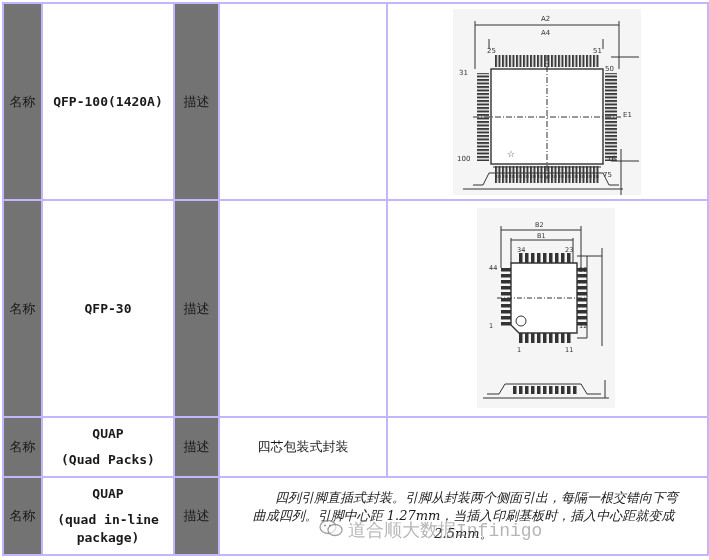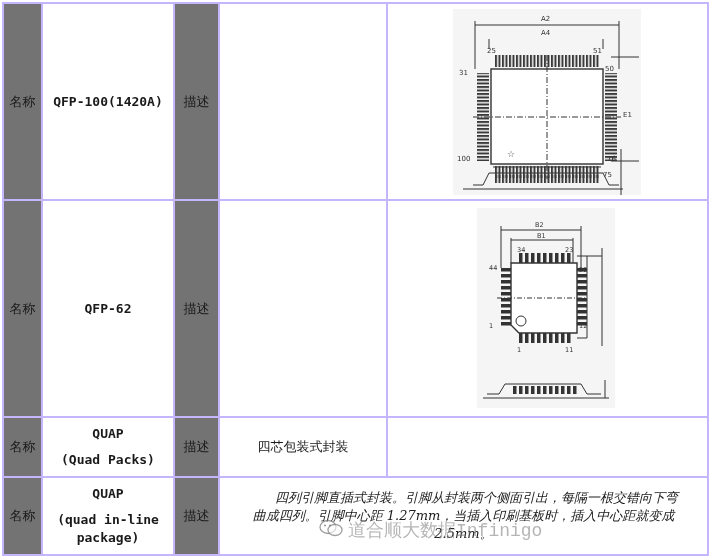--- a/index.html
+++ b/index.html
@@ -85,21 +85,21 @@
           <text x="170" y="108">E1</text>
               <text x="150" y="168">75</text>
         </g>
         <text x="54" y="148" font-size="9" fill="#555">☆</text>
       </svg>
     </td>
   </tr>
 
   <tr style="height:217px">
     <td class="label">名称</td>
-    <td class="name">QFP-62</td>
+    <td class="name">QFP-30</td>
     <td class="label">描述</td>
     <td class="desc-text"></td>
     <td class="img-cell">
       <svg width="138" height="200" viewBox="0 0 138 200" style="position:absolute;left:89px;top:7px;background:#f5f5f5">
         <defs>
           <pattern id="p44V" width="6" height="12" patternUnits="userSpaceOnUse">
                 <rect width="3.5" height="12" fill="#333"></rect>
               </pattern>
           <pattern id="p44H" width="12" height="6" patternUnits="userSpaceOnUse">
                 <rect width="12" height="3.5" fill="#333"></rect>

